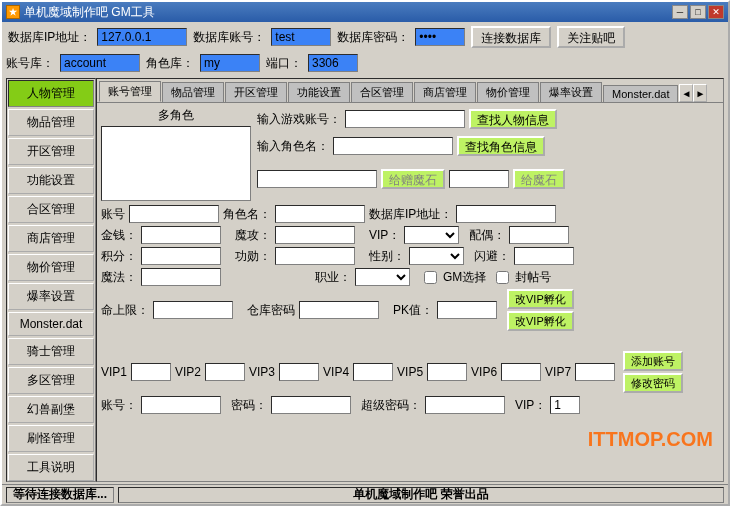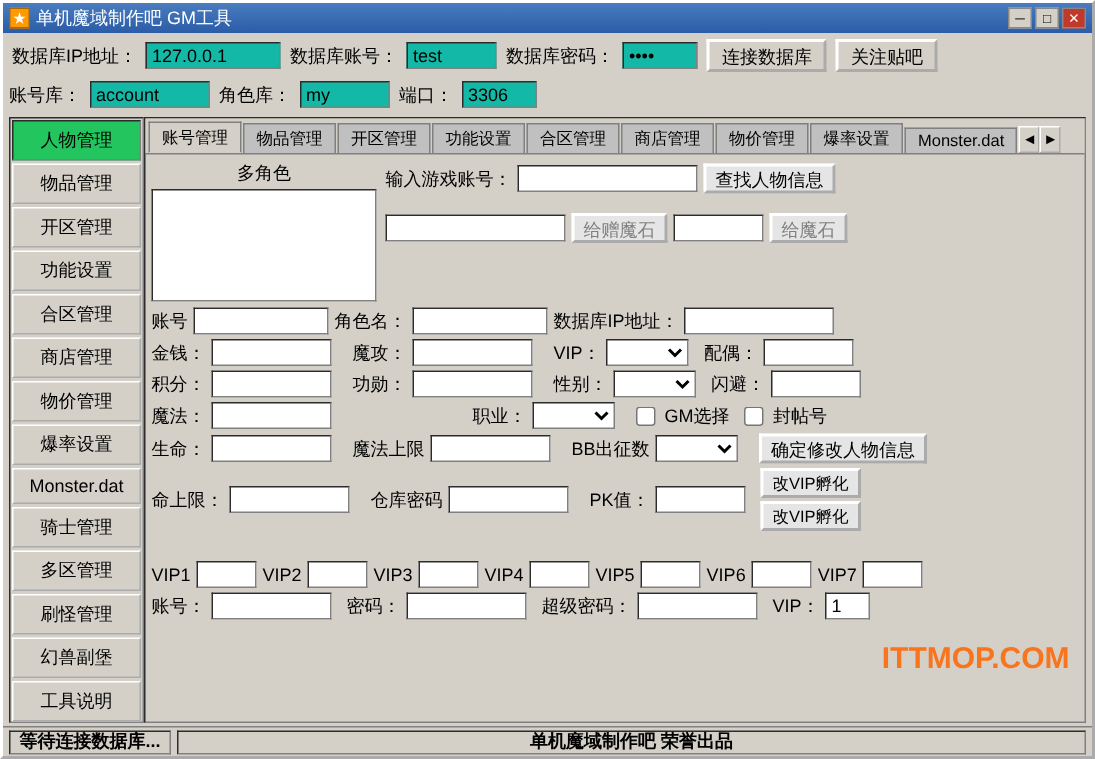--- a/index.html
+++ b/index.html
@@ -43,21 +43,21 @@
     .config-row {
       display: flex;
       align-items: center;
       padding: 2px 4px;
       gap: 6px;
       margin-bottom: 2px;
     }
     .config-label { font-size: 12px; white-space: nowrap; }
     .config-input {
       border: 1px inset #808080;
-      background: #14b8a6;
+      background: #3b82f6;
       height: 18px;
       padding: 1px 3px;
       font-size: 12px;
     }
     .config-btn {
       border: 2px outset #ffffff;
       background: #d4d0c8;
       padding: 2px 8px;
       height: 22px;
       cursor: pointer;
@@ -90,21 +90,21 @@
     }
     .sidebar-item {
       padding: 4px 6px;
       border: 1px outset #ffffff;
       background: #d4d0c8;
       cursor: pointer;
       text-align: center;
       font-size: 12px;
       margin: 1px;
     }
-    .sidebar-item.active { background: #22c55e; border: 1px inset #808080; }
+    .sidebar-item.active { background: #84cc16; border: 1px inset #808080; }
 
     
     .right-panel {
       flex: 1;
       border: 1px inset #808080;
       background: #d4d0c8;
       display: flex;
       flex-direction: column;
     }
 
@@ -153,21 +153,21 @@
     .form-input {
       border: 1px inset #808080;
       background: white;
       height: 18px;
       padding: 1px 3px;
       font-size: 12px;
     }
     .form-label { font-size: 12px; white-space: nowrap; }
     .form-btn {
       border: 2px outset #ffffff;
-      background: #e5e5e5;
+      background: #bef264;
       padding: 1px 6px;
       height: 20px;
       cursor: pointer;
       font-size: 12px;
       white-space: nowrap;
     }
     .form-btn.disabled { color: #808080; }
 
     
     .multi-char-box {
@@ -272,22 +272,22 @@
       <div class="sidebar-item">物品管理</div>
       <div class="sidebar-item">开区管理</div>
       <div class="sidebar-item">功能设置</div>
       <div class="sidebar-item">合区管理</div>
       <div class="sidebar-item">商店管理</div>
       <div class="sidebar-item">物价管理</div>
       <div class="sidebar-item">爆率设置</div>
       <div class="sidebar-item">Monster.dat</div>
       <div class="sidebar-item">骑士管理</div>
       <div class="sidebar-item">多区管理</div>
+      <div class="sidebar-item">幻兽副堡</div>
       <div class="sidebar-item">刷怪管理</div>
-      <div class="sidebar-item">幻兽副堡</div>
       <div class="sidebar-item">工具说明</div>
     </div>
 
     <div class="right-panel">
 
       <div class="tab-bar">
         <div class="tab active">账号管理</div>
         <div class="tab">物品管理</div>
         <div class="tab">开区管理</div>
         <div class="tab">功能设置</div>
@@ -308,20 +308,25 @@
             <span style="font-size:12px;margin-bottom:2px;">多角色</span>
             <textarea class="multi-char-box" style="width: 150px; height: 75px; resize: none; font-size: 12px; border: 1px inset rgb(128, 128, 128); background: white;"></textarea>
           </div>
 
           <div style="flex:1;display:flex;flex-direction:column;justify-content:flex-start;gap:4px;padding-top:2px;">
             <div class="flex-row">
               <span class="form-label">输入游戏账号：</span>
               <input class="form-input" style="width: 120px;" type="text">
               <button class="form-btn">查找人物信息</button>
             </div>
+            <div class="flex-row">
+              <span class="form-label">输入角色名：</span>
+              <input class="form-input" style="width: 120px;" type="text">
+              <button class="form-btn">查找角色信息</button>
+            </div>
             <div class="flex-row" style="margin-top:6px;">
               <input class="form-input" style="width: 120px;" type="text">
               <button class="form-btn disabled" style="color:#808080;">给赠魔石</button>
               <input class="form-input" style="width: 60px;" type="text">
               <button class="form-btn disabled" style="color:#808080;">给魔石</button>
             </div>
           </div>
         </div>
 
         <div class="flex-row" style="margin-bottom:3px;">
@@ -366,31 +371,20 @@
           <span class="form-label" style="margin-left:90px;">职业：</span>
           <select class="form-select" style="width:55px;">
             <option></option>
           </select>
           <input type="checkbox" class="form-checkbox" style="margin-left: 10px;">
           <span class="form-label">GM选择</span>
           <input type="checkbox" class="form-checkbox" style="margin-left: 6px;">
           <span class="form-label">封帖号</span>
         </div>
 
-        <div class="flex-row" style="margin-bottom:3px;">
-          <span class="form-label">生命：</span>
-          <input class="form-input" style="width: 80px;" type="text">
-          <span class="form-label" style="margin-left:10px;">魔法上限</span>
-          <input class="form-input" style="width: 80px;" type="text">
-          <span class="form-label" style="margin-left:10px;">BB出征数</span>
-          <select class="form-select" style="width:55px;">
-            <option></option>
-          </select>
-          <button class="form-btn" style="margin-left:10px;white-space:nowrap;">确定修改人物信息</button>
-        </div>
 
         <div class="flex-row" style="margin-bottom:20px;">
           <span class="form-label">命上限：</span>
           <input class="form-input" style="width: 80px;" type="text">
           <span class="form-label" style="margin-left:10px;">仓库密码</span>
           <input class="form-input" style="width: 80px;" type="text">
           <span class="form-label" style="margin-left:10px;">PK值：</span>
           <input class="form-input" style="width: 60px;" type="text">
           <div style="display:flex;flex-direction:column;gap:2px;margin-left:6px;">
             <button class="form-btn" style="font-size:11px;">改VIP孵化</button>
@@ -406,20 +400,24 @@
           <span class="form-label">VIP3</span>
           <input class="form-input" style="width: 40px;" type="text">
           <span class="form-label">VIP4</span>
           <input class="form-input" style="width: 40px;" type="text">
           <span class="form-label">VIP5</span>
           <input class="form-input" style="width: 40px;" type="text">
           <span class="form-label">VIP6</span>
           <input class="form-input" style="width: 40px;" type="text">
           <span class="form-label">VIP7</span>
           <input class="form-input" style="width: 40px;" type="text">
+          <div style="display:flex;flex-direction:column;gap:2px;margin-left:4px;">
+            <button class="form-btn" style="font-size:11px;">添加账号</button>
+            <button class="form-btn" style="font-size:11px;">修改密码</button>
+          </div>
         </div>
 
         <div class="flex-row" style="margin-bottom:3px;">
           <span class="form-label">账号：</span>
           <input class="form-input" style="width: 80px;" type="text">
           <span class="form-label" style="margin-left:6px;">密码：</span>
           <input class="form-input" style="width: 80px;" type="text">
           <span class="form-label" style="margin-left:6px;">超级密码：</span>
           <input class="form-input" style="width: 80px;" type="text">
           <span class="form-label" style="margin-left:6px;">VIP：</span>

